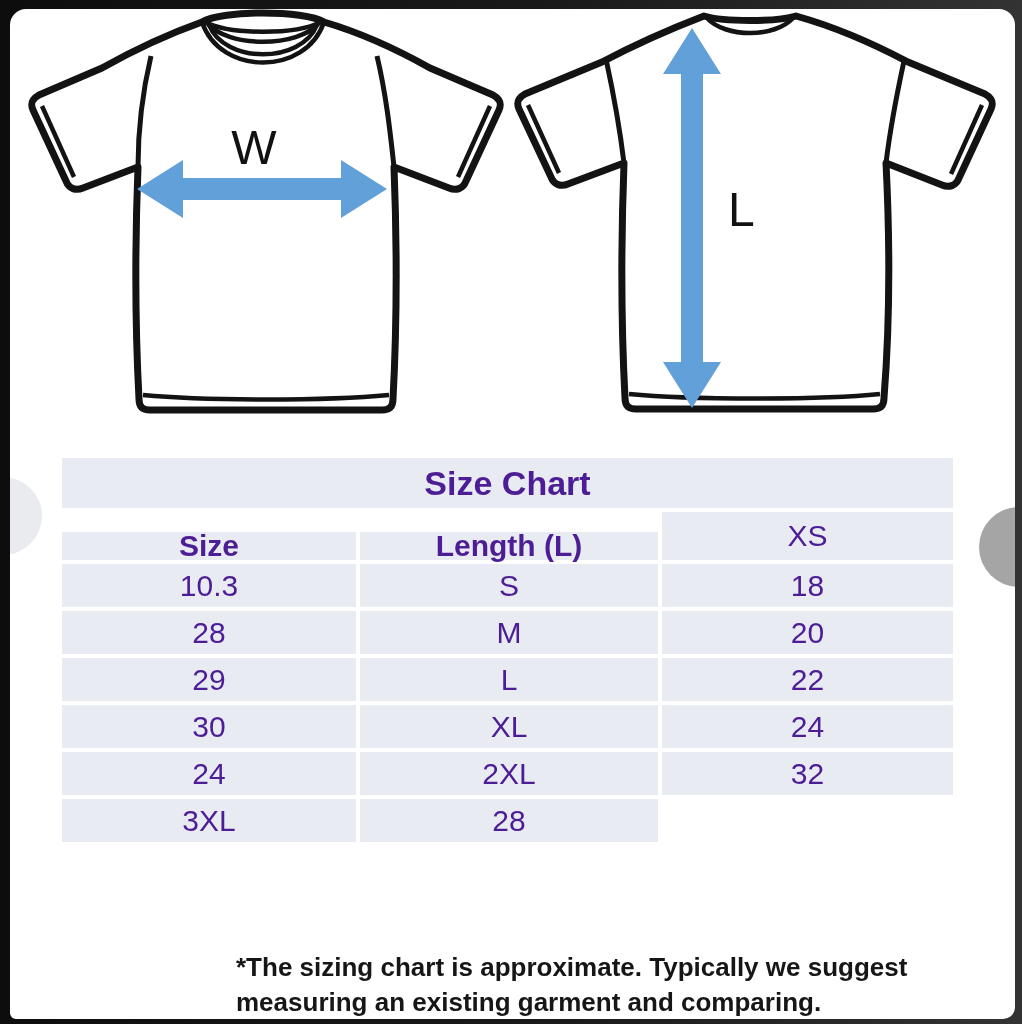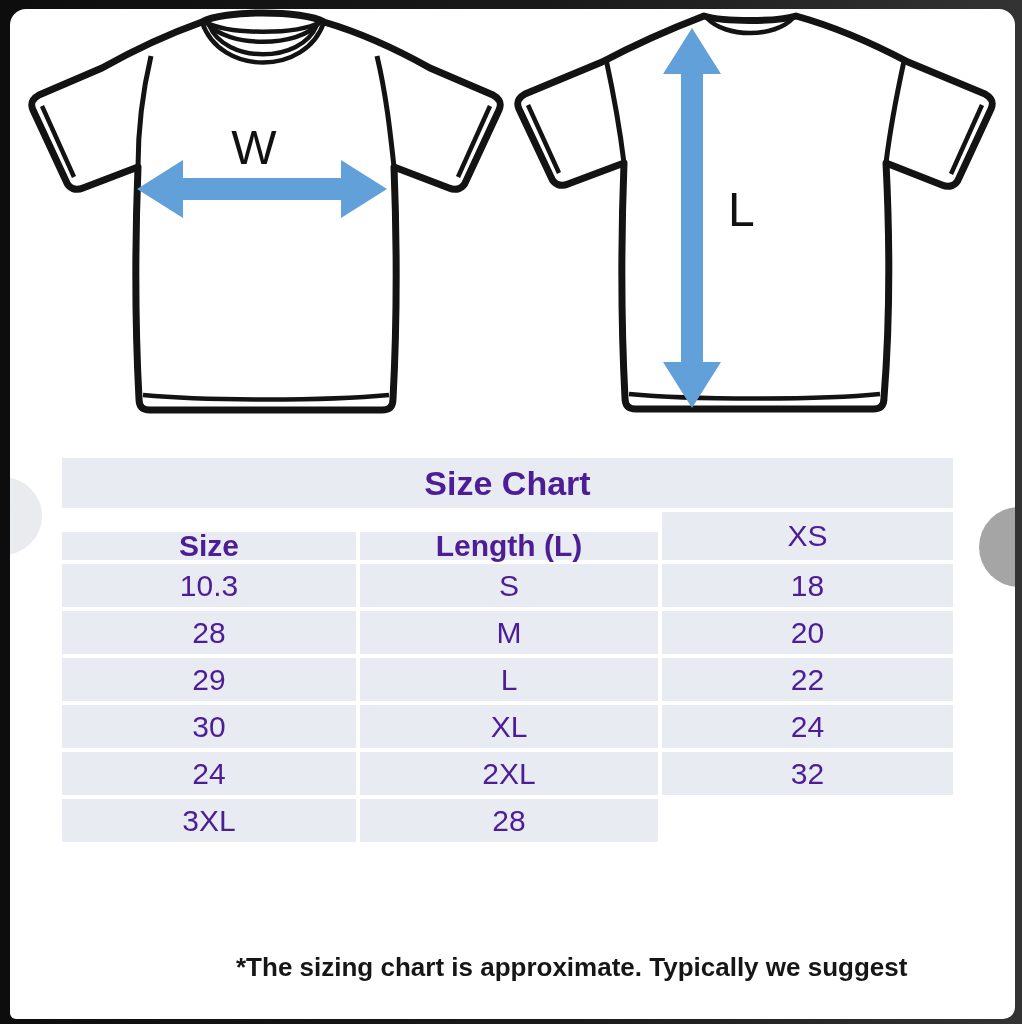--- a/index.html
+++ b/index.html
@@ -161,17 +161,18 @@
 
     <div class="cell data">2XL</div>
     <div class="cell data">32</div>
 
     <div class="cell data">3XL</div>
     <div class="cell data">28</div>
   </div>
 
   <div class="footnote">
     <span>*The sizing chart is approximate. Typically we suggest</span>
+    <span>measuring an existing garment and comparing.</span>
   </div>
 
   <div class="carousel-btn carousel-prev"></div>
   <div class="carousel-btn carousel-next"></div>
 </div>
 
 </body></html>

